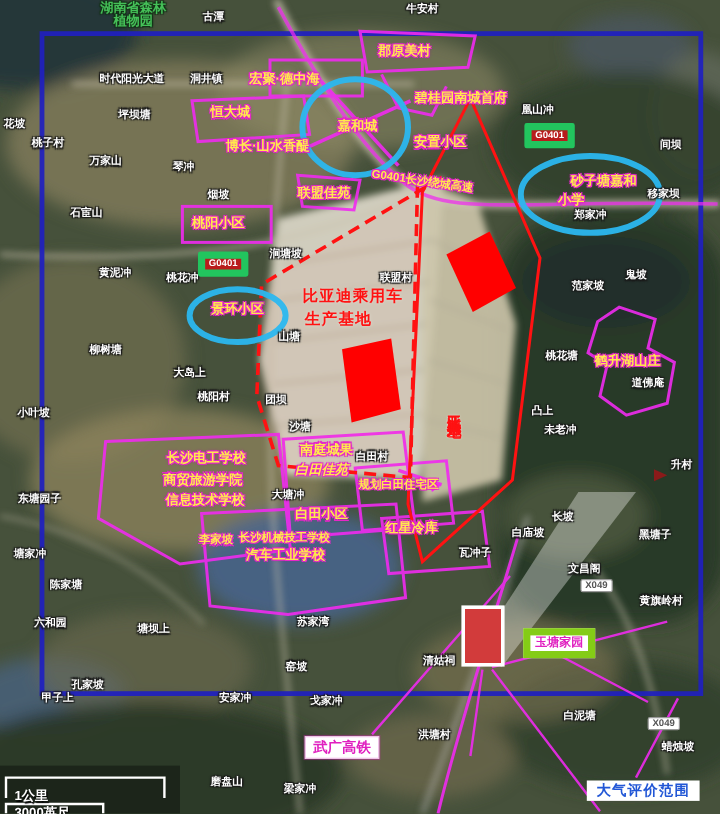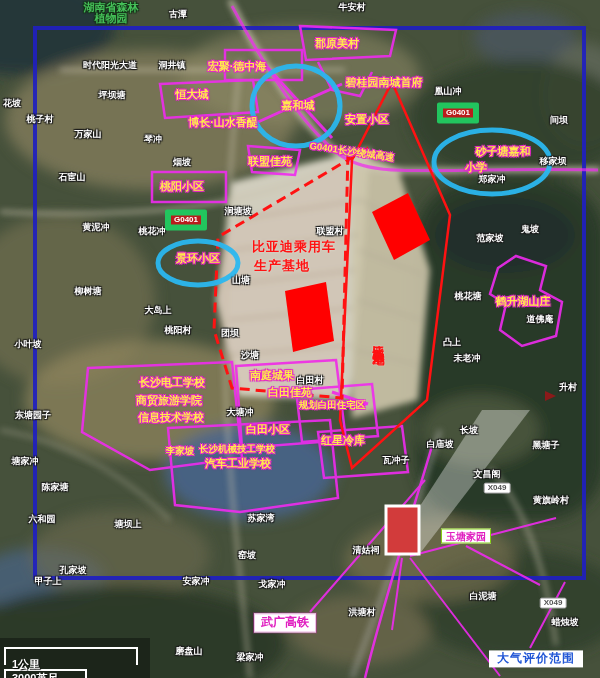--- a/index.html
+++ b/index.html
@@ -18,21 +18,21 @@
     text-shadow:-1px -1px 0 #e627c8,1px -1px 0 #e627c8,-1px 1px 0 #e627c8,1px 1px 0 #e627c8,0 0 3px #b014a0;}
   .poi-sm{color:#ffe94d;font-size:9.5px;font-weight:bold;
     text-shadow:-1px -1px 0 #e627c8,1px -1px 0 #e627c8,-1px 1px 0 #e627c8,1px 1px 0 #e627c8;}
   .red{color:#ff1212;font-size:13px;font-weight:bold;letter-spacing:1px;
     text-shadow:0 0 2px rgba(255,255,255,.45);}
   .red-v{color:#ff1212;font-size:12px;font-weight:bold;writing-mode:vertical-rl;
     text-shadow:0 0 2px rgba(255,255,255,.4);letter-spacing:1px;}
   .box-magenta{background:#ffffff;color:#e020c0;font-size:12px;font-weight:bold;
     padding:2px 6px;border:1px solid #f0c0e8;box-shadow:0 0 0 1px rgba(224,32,192,.35);}
   .box-magenta-sm{background:#ffffff;color:#e020c0;font-size:10px;font-weight:bold;
-    padding:1px 4px;border:1px solid #84cc16;}
+    padding:1px 4px;border:6px solid #84cc16;}
   .box-red{background:#fdfdfd;color:#e8262a;font-size:16px;font-weight:bold;
     padding:3px 9px;letter-spacing:2px;border:1px solid #e6e6e6;}
   .box-blue{background:#ffffff;color:#2257d6;font-size:12px;font-weight:bold;
     padding:2px 8px;letter-spacing:1px;}
   .badge-green{background:#b91c1c;color:#ffffff;font-size:8px;font-weight:bold;
     padding:0 3px;border:6px solid #22c55e;border-radius:2px;}
   .badge-white{background:#ffffff;color:#555555;font-size:8px;font-weight:bold;
     padding:0 3px;border:1px solid #999;border-radius:2px;}
   .scale{color:#ffffff;font-size:11px;font-weight:bold;transform:translate(0,-50%);
     text-shadow:1px 1px 1px #000;}
@@ -217,21 +217,21 @@
       <span class="lbl poi" style="left: 384px; top: 82px;">碧桂园南城首府</span>
       <span class="lbl poi" style="left: 367px; top: 119px;">安置小区</span>
       <span class="lbl poi" style="left: 223px; top: 122px;">博长·山水香醍</span>
       <span class="lbl poi" style="left: 270px; top: 161px;">联盟佳苑</span>
       <span class="lbl poi" style="left: 182px; top: 186px;">桃阳小区</span>
       <span class="lbl poi" style="left: 198px; top: 258px;">景环小区</span>
       <span class="lbl poi" style="left: 503px; top: 151px;">砂子塘嘉和</span>
       <span class="lbl poi" style="left: 476px; top: 167px;">小学</span>
       <span class="lbl poi" style="left: 523px; top: 301px;">鹤升湖山庄</span>
       <span class="lbl poi" style="left: 272px; top: 375px;">南庭城果</span>
-      <span class="lbl poi" style="left: 290px; top: 392px;">白田佳苑</span>
+      <span class="lbl poi" style="left: 268px; top: 392px; font-style: italic;">白田佳苑</span>
       <span class="lbl poi-sm" style="left: 332px; top: 405px;">规划白田住宅区</span>
       <span class="lbl poi" style="left: 268px; top: 429px;">白田小区</span>
       <span class="lbl poi" style="left: 343px; top: 440px;">红星冷库</span>
       <span class="lbl poi" style="left: 172px; top: 382px;">长沙电工学校</span>
       <span class="lbl poi" style="left: 169px; top: 400px;">商贸旅游学院</span>
       <span class="lbl poi" style="left: 171px; top: 417px;">信息技术学校</span>
       <span class="lbl poi-sm" style="left: 237px; top: 449px;">长沙机械技工学校</span>
       <span class="lbl poi" style="left: 238px; top: 463px;">汽车工业学校</span>
       <span class="lbl poi-sm" style="left: 180px; top: 451px;">李家坡</span>
       <span class="lbl poi-sm" style="left: 352px; top: 152px; transform: translate(-50%, -50%) rotate(8deg);">G0401长沙绕城高速</span>

